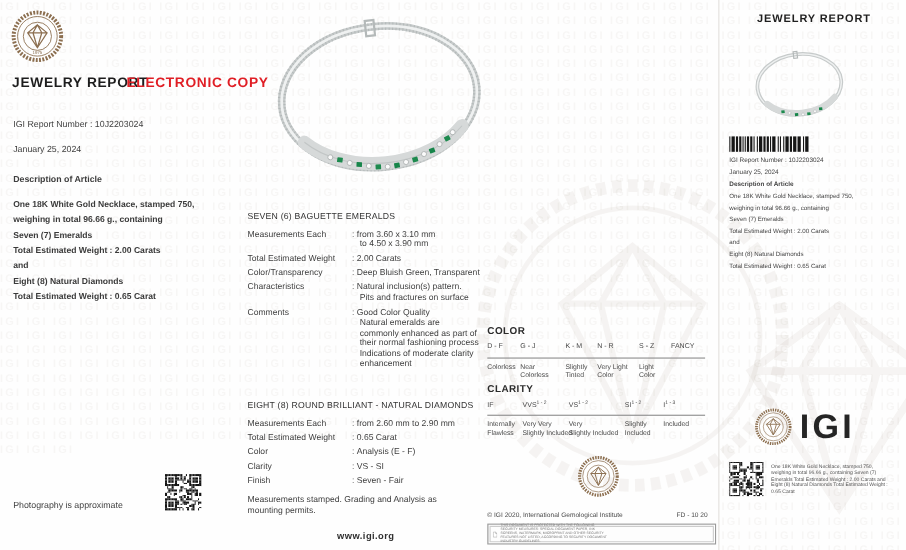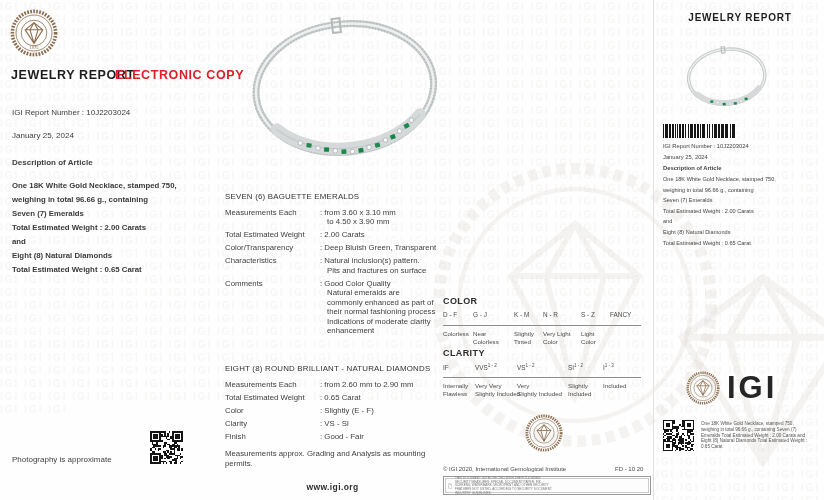--- a/index.html
+++ b/index.html
@@ -157,33 +157,33 @@
     <div class="row">
         <span class="lbl">Measurements Each</span>
         <span class="val">from 2.60 mm to 2.90 mm</span>
       </div>
     <div class="row">
         <span class="lbl">Total Estimated Weight</span>
         <span class="val">0.65 Carat</span>
       </div>
     <div class="row">
         <span class="lbl">Color</span>
-        <span class="val">Slightly (E - F)</span>
+        <span class="val">Analysis (E - F)</span>
       </div>
     <div class="row">
         <span class="lbl">Clarity</span>
         <span class="val">VS - SI</span>
       </div>
     <div class="row">
         <span class="lbl">Finish</span>
-        <span class="val">Good - Fair</span>
+        <span class="val">Seven - Fair</span>
       </div>
   </div>
 
-  <div class="abs z note8" style="left:225px;top:449px;width:205px;">Measurements approx. Grading and Analysis as mounting permits.</div>
+  <div class="abs z note8" style="left:225px;top:449px;width:205px;">Measurements stamped. Grading and Analysis as mounting permits.</div>
   <div class="abs z webtxt" style="left:225px;top:482px;width:215px;text-align:center;">www.igi.org</div>
 
   <div class="abs z scale" style="left:443px;top:296px;">
     <div class="scale-title">COLOR</div>
     <div class="grade-row">
       <span class="gcol" style="left:0">D - F</span>
       <span class="gcol" style="left:30px">G - J</span>
       <span class="gcol" style="left:71px">K - M</span>
       <span class="gcol" style="left:100px">N - R</span>
       <span class="gcol" style="left:138px">S - Z</span>

